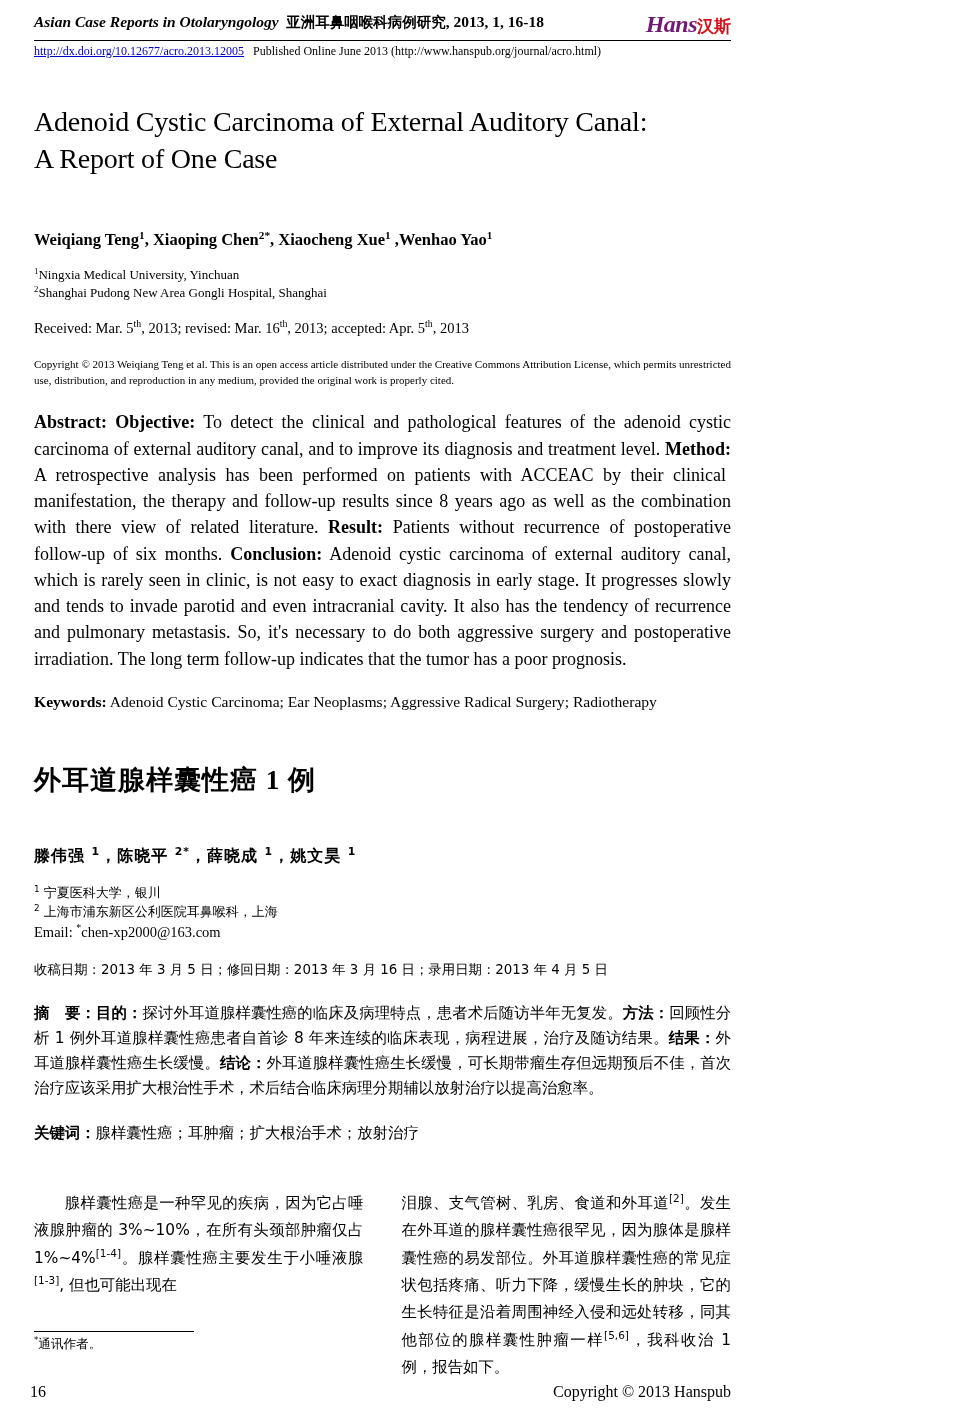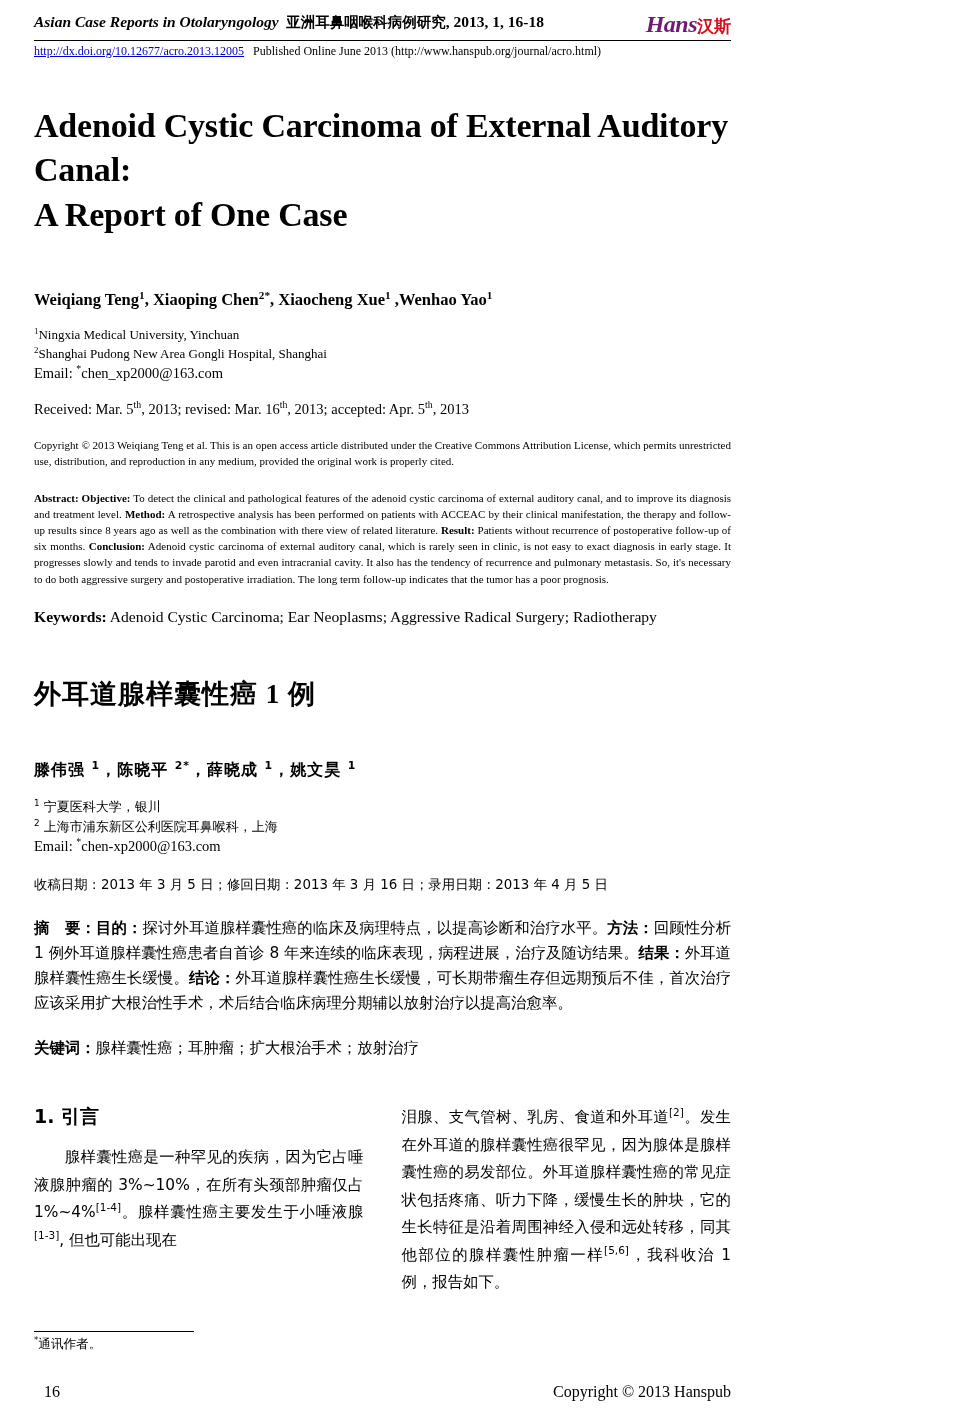--- a/index.html
+++ b/index.html
@@ -71,22 +71,22 @@
   .doi-link {
     color: #0000cc;
     text-decoration: underline;
   }
   .doi-rest {
     color: #000;
   }
 
   
   .title {
-    font-size: 34px;
-    font-weight: bold;
+    font-size: 28px;
+    font-weight: normal;
     line-height: 1.32;
     margin-top: 44px;
     letter-spacing: -0.2px;
   }
 
   
   .authors {
     font-size: 16.5px;
     font-weight: bold;
     margin-top: 52px;
@@ -111,21 +111,21 @@
   }
   .copyright {
     font-size: 11px;
     line-height: 1.45;
     margin-top: 20px;
     text-align: justify;
   }
 
   
   .abstract {
-    font-size: 11px;
+    font-size: 18px;
     line-height: 1.46;
     margin-top: 20px;
     text-align: justify;
   }
   .abstract b, .keywords b {
     font-weight: bold;
   }
   .keywords {
     font-size: 15.6px;
     line-height: 1.45;
@@ -213,21 +213,21 @@
     margin-bottom: 4px;
   }
   .footnote .txt {
     font-family: "DejaVu Sans", sans-serif;
     font-size: 12.6px;
   }
 
   
   .page-footer {
     position: absolute;
-    left: 44px;
+    left: 30px;
     right: 34px;
     bottom: 16px;
     display: flex;
     justify-content: space-between;
     font-size: 16px;
   }
 </style>
 </head>
 <body>
 
@@ -251,21 +251,20 @@
     <div>A Report of One Case</div>
   </div>
 
   <div class="authors">
     Weiqiang Teng<sup>1</sup>, Xiaoping Chen<sup>2*</sup>, Xiaocheng Xue<sup>1</sup> ,Wenhao Yao<sup>1</sup>
   </div>
 
   <div class="affil">
     <div><sup>1</sup>Ningxia Medical University, Yinchuan</div>
     <div><sup>2</sup>Shanghai Pudong New Area Gongli Hospital, Shanghai</div>
-    <div class="email-line">Email: <sup>*</sup>chen_xp2000@163.com</div>
   </div>
 
   <div class="dates">
     Received: Mar. 5<sup>th</sup>, 2013; revised: Mar. 16<sup>th</sup>, 2013; accepted: Apr. 5<sup>th</sup>, 2013
   </div>
 
   <div class="copyright">Copyright © 2013 Weiqiang Teng et al. This is an open access article distributed under the Creative Commons Attribution License, which permits unrestricted use, distribution, and reproduction in any medium, provided the original work is properly cited.</div>
 
   <div class="abstract">
     <b>Abstract: Objective:</b><span> To detect the clinical and pathological features of the adenoid cystic carcinoma of external auditory canal, and to improve its diagnosis and treatment level. </span><b>Method:</b><span> A retrospective analysis has been performed on patients with ACCEAC by their clinical manifestation, the therapy and follow-up results since 8 years ago as well as the combination with there view of related literature. </span><b>Result:</b><span> Patients without recurrence of postoperative follow-up of six months. </span><b>Conclusion:</b><span> Adenoid cystic carcinoma of external auditory canal, which is rarely seen in clinic, is not easy to exact diagnosis in early stage. It progresses slowly and tends to invade parotid and even intracranial cavity. It also has the tendency of recurrence and pulmonary metastasis. So, it's necessary to do both aggressive surgery and postoperative irradiation. The long term follow-up indicates that the tumor has a poor prognosis.</span>
@@ -283,30 +282,29 @@
 
   <div class="cn-affil">
     <div><sup>1</sup> 宁夏医科大学，银川</div>
     <div><sup>2</sup> 上海市浦东新区公利医院耳鼻喉科，上海</div>
     <div class="email">Email: <sup>*</sup>chen-xp2000@163.com</div>
   </div>
 
   <div class="cn-dates">收稿日期：2013 年 3 月 5 日；修回日期：2013 年 3 月 16 日；录用日期：2013 年 4 月 5 日</div>
 
   <div class="cn-abstract">
-    <b>摘　要：</b><b>目的：</b><span>探讨外耳道腺样囊性癌的临床及病理特点，以提高诊断和治疗水平。</span><b>方法：</b><span>回顾性分析 1 例外耳道腺样囊性癌患者自首诊 8 年来连续的临床表现，病程进展，治疗及随访结果。</span><b>结果：</b><span>外耳道腺样囊性癌生长缓慢。</span><b>结论：</b><span>外耳道腺样囊性癌生长缓慢，可长期带瘤生存但远期预后不佳，首次治疗应该采用扩大根治性手术，术后结合临床病理分期辅以放射治疗以提高治愈率。</span>
+    <b>摘　要：</b><b>目的：</b><span>探讨外耳道腺样囊性癌的临床及病理特点，患者术后随访半年无复发。</span><b>方法：</b><span>回顾性分析 1 例外耳道腺样囊性癌患者自首诊 8 年来连续的临床表现，病程进展，治疗及随访结果。</span><b>结果：</b><span>外耳道腺样囊性癌生长缓慢。</span><b>结论：</b><span>外耳道腺样囊性癌生长缓慢，可长期带瘤生存但远期预后不佳，首次治疗应该采用扩大根治性手术，术后结合临床病理分期辅以放射治疗以提高治愈率。</span>
   </div>
 
   <div class="cn-keywords">
     <b>关键词：</b><span>腺样囊性癌；耳肿瘤；扩大根治手术；放射治疗</span>
   </div>
 
   <div class="columns">
     <div class="col">
-      <div class="sec-heading">1. 引言</div>
       <div class="body-cn indent">
         腺样囊性癌是一种罕见的疾病，因为它占唾液腺肿瘤的 3%~10%，在所有头颈部肿瘤仅占 1%~4%<sup>[1-4]</sup>。腺样囊性癌主要发生于小唾液腺<sup>[1-3]</sup>, 但也可能出现在
       </div>
     </div>
     <div class="col">
       <div class="body-cn">
         泪腺、支气管树、乳房、食道和外耳道<sup>[2]</sup>。发生在外耳道的腺样囊性癌很罕见，因为腺体是腺样囊性癌的易发部位。外耳道腺样囊性癌的常见症状包括疼痛、听力下降，缓慢生长的肿块，它的生长特征是沿着周围神经入侵和远处转移，同其他部位的腺样囊性肿瘤一样<sup>[5,6]</sup>，我科收治 1 例，报告如下。
       </div>
     </div>
   </div>

